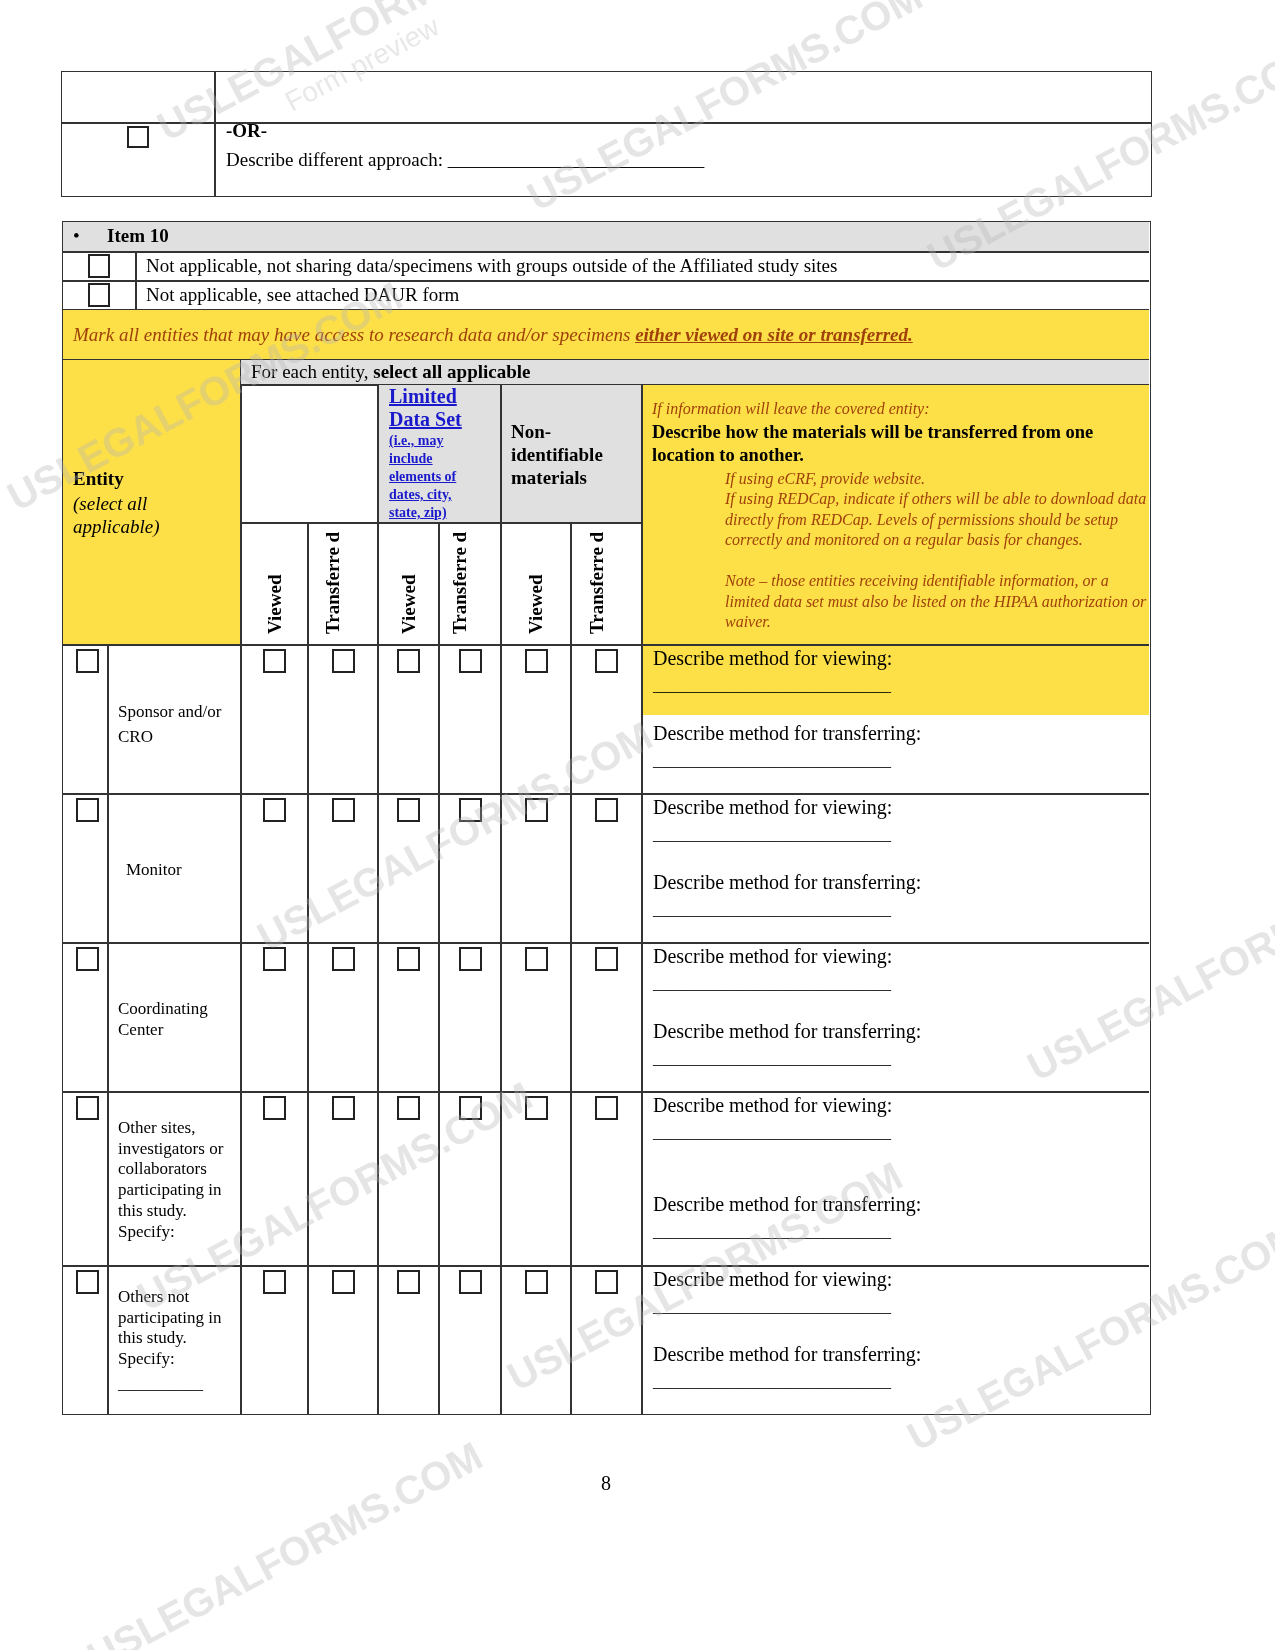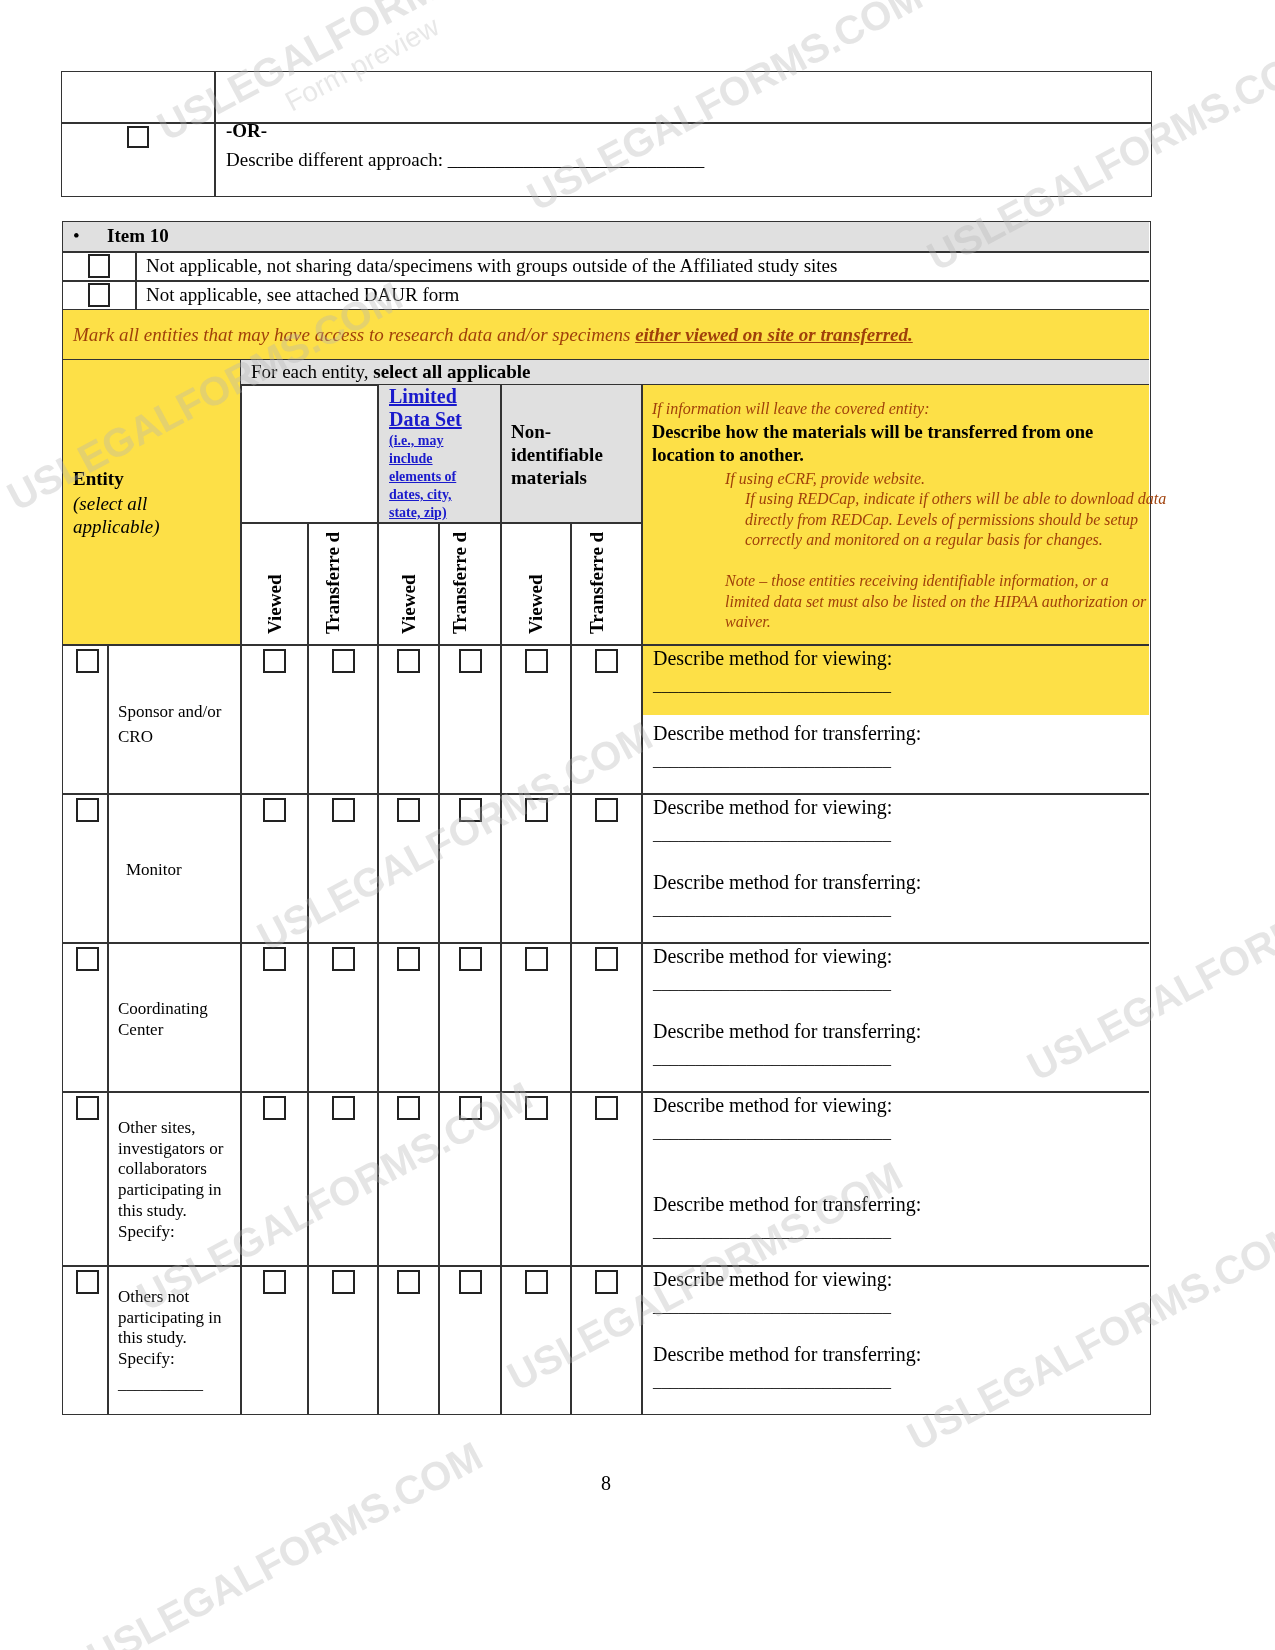--- a/index.html
+++ b/index.html
@@ -82,21 +82,21 @@
   <div class="rot" style="left:260px;top:412px;line-height:20px;"><span>Transferre d</span></div>
   <div class="rot" style="left:336px;top:412px;">Viewed</div>
   <div class="rot" style="left:387px;top:412px;">Transferre d</div>
   <div class="rot" style="left:463px;top:412px;">Viewed</div>
   <div class="rot" style="left:524px;top:412px;">Transferre d</div>
 
   <div class="cell lgray" style="left:580px;top:163px;width:506px;height:330px;">
     <div class="abs brown" style="left:9px;top:15px;font-size:16px;font-style:italic;">If information will leave the covered entity:</div>
     <div class="abs" style="left:9px;top:36px;width:490px;font-size:18.5px;font-weight:bold;line-height:23px;">Describe how the materials will be transferred from one location to another.</div>
     <div class="abs brown" style="left:82px;top:84px;width:420px;font-size:16px;font-style:italic;line-height:20.5px;">If using eCRF, provide website.</div>
-    <div class="abs brown" style="left:82px;top:104px;width:422px;font-size:16px;font-style:italic;line-height:20.5px;margin-left:20px;">If using REDCap, indicate if others will be able to download data directly from REDCap.  Levels of permissions should be setup correctly and monitored on a regular basis for changes.</div>
+    <div class="abs brown" style="left:82px;top:104px;width:422px;font-size:16px;font-style:italic;line-height:20.5px;">If using REDCap, indicate if others will be able to download data directly from REDCap.  Levels of permissions should be setup correctly and monitored on a regular basis for changes.</div>
     <div class="abs brown" style="left:82px;top:186px;width:422px;font-size:16px;font-style:italic;line-height:20.5px;">Note – those entities receiving identifiable information, or a limited data set must also be listed on the HIPAA authorization or waiver.</div>
   </div>
   <div class="hl" style="left:0;top:422px;width:1086px;"></div>
 
   <div class="vl" style="left:44px;top:422px;height:770px;"></div>
 
   <div>
     <span class="cb abs" style="left:13px;top:427px;width:23px;height:24px;"></span>
     <div class="abs" style="left:55px;top:477px;width:118px;font-size:17px;line-height:25px;">Sponsor and/or CRO</div>
     <span class="cb abs" style="left:200px;top:427px;width:23px;height:24px;"></span>

